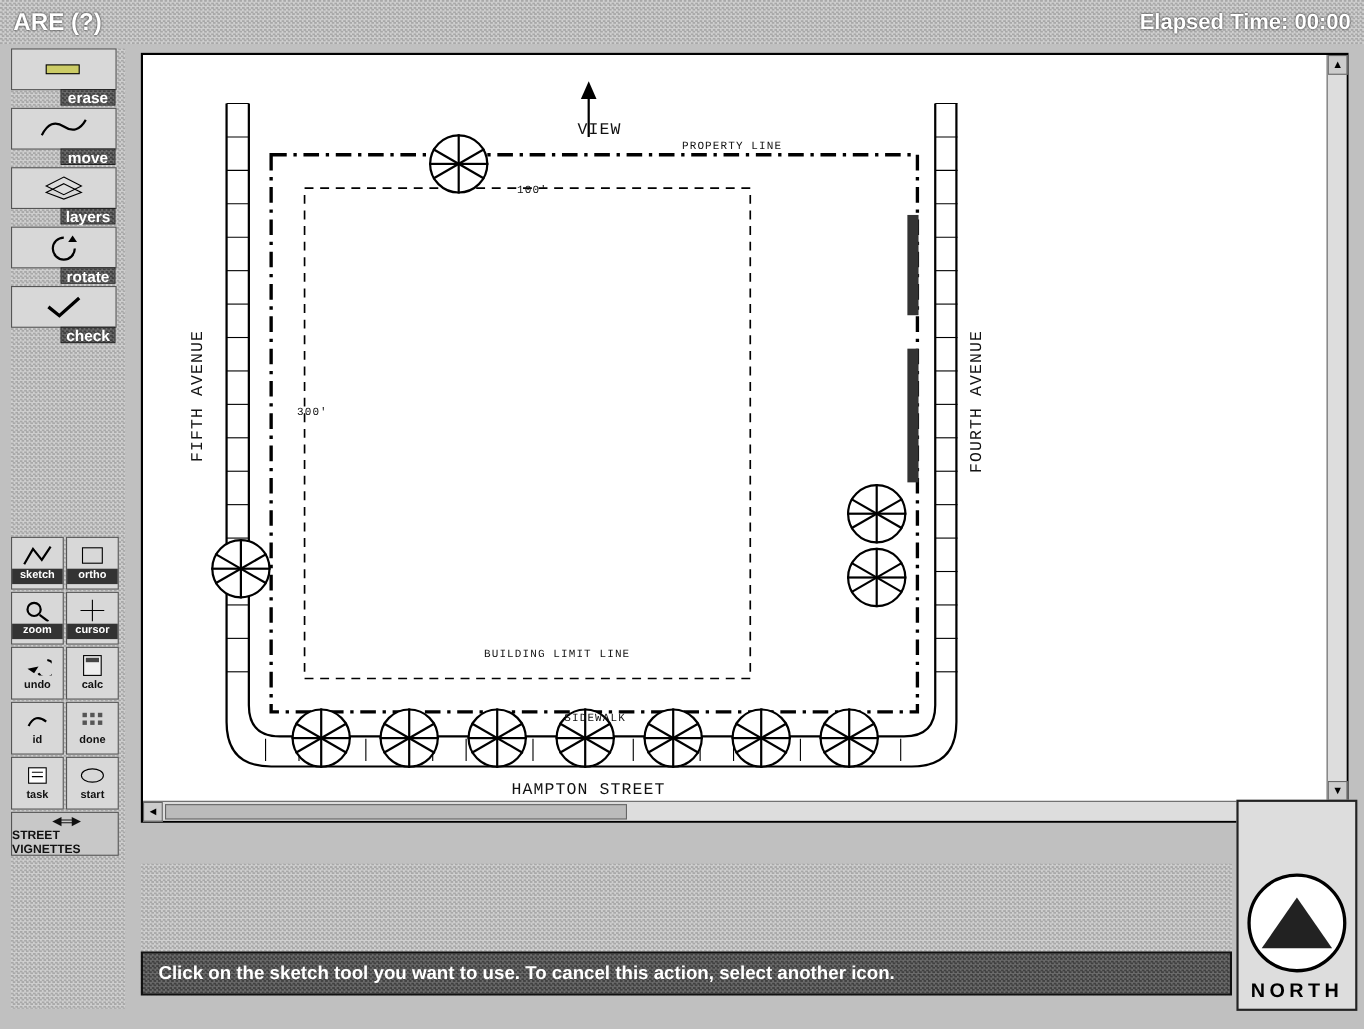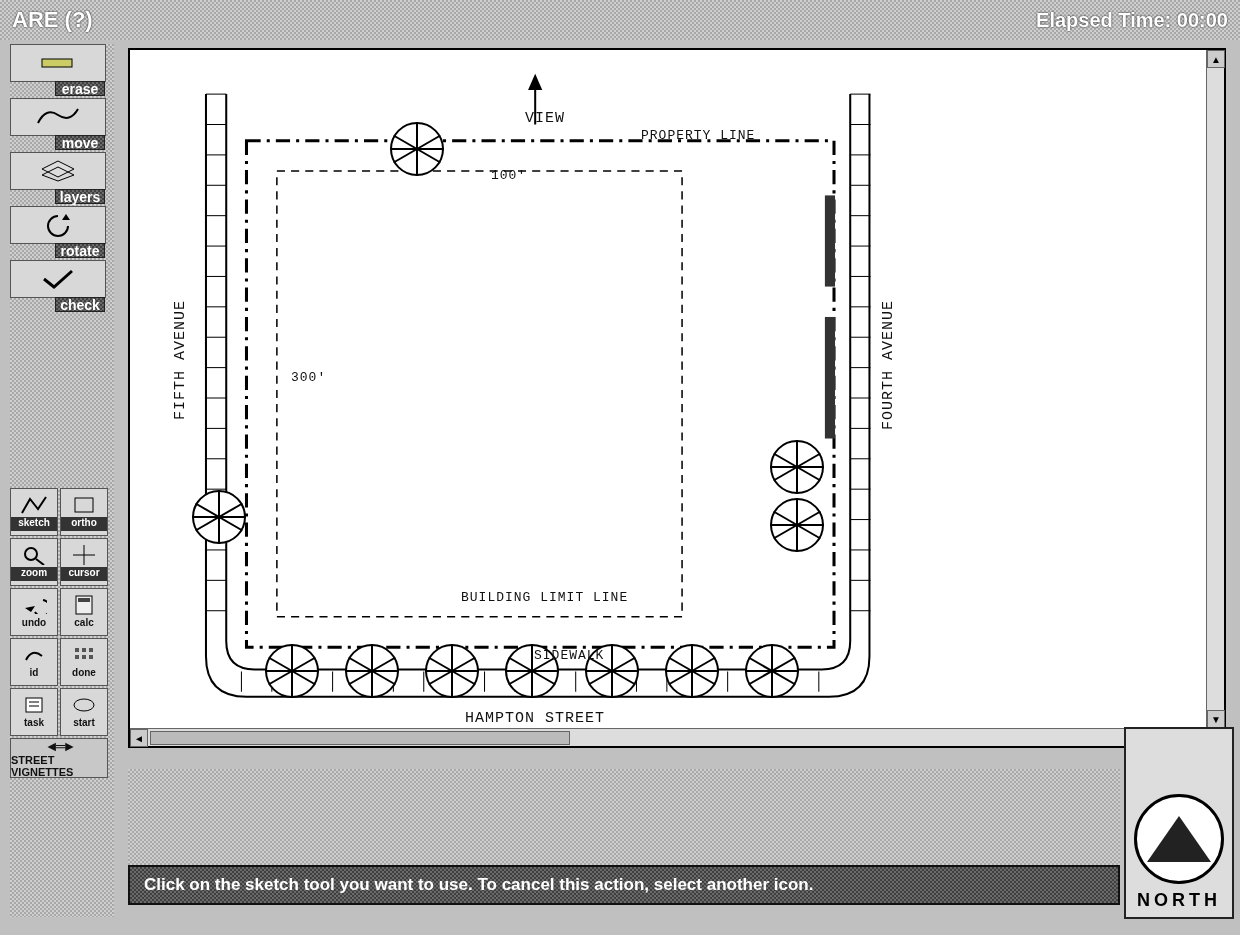--- a/index.html
+++ b/index.html
@@ -136,21 +136,21 @@
   }
   .hsb .left{left:0;} .hsb .right{right:0;}
   .hsb .thumb {
     position:absolute; top:2px; height:14px; left:20px; width:420px;
     background:#bbb; border:1px solid #666;
   }
 
   
   #status-strip {
     position: absolute;
-    left: 128px; right: 120px; bottom: 30px; height: 136px; padding-left: 44px;
+    left: 128px; right: 120px; bottom: 30px; height: 120px; padding-left: 44px;
   }
   #statusbar {
     position:absolute; left:0; right:0; bottom:0; height:40px;
     color:#fff; font-weight:bold; font-size:17px;
     display:flex; align-items:center; padding:0 14px;
     border:2px solid #111;
   }
   #compass {
     position:absolute; right:6px; bottom:16px; width:110px; height:192px;
     background:#ddd; border:2px solid #222;
@@ -166,21 +166,21 @@
     border-bottom:46px solid #222;
   }
   #compass .lab { font-weight:bold; font-size:18px; letter-spacing:4px; margin-bottom:6px;}
 
   
   .planlabel {
     position:absolute; font-family: "Courier New", monospace; font-size:15px; letter-spacing:1px; color:#111;
   }
   .planlabel.v { writing-mode: vertical-rl; transform: rotate(180deg); }
 
-  .small { font-size:13px;margin-left:21px; }
+  .small { font-size:10px; }
 
   
   .tree {
     position:absolute; width:54px; height:54px; border-radius:50%;
     border:2px solid #000; background:#fff;
   }
   .tree::before, .tree::after {
     content:""; position:absolute; left:50%; top:50%; width:54px; height:2px; background:#000;
     transform-origin:center;
   }

